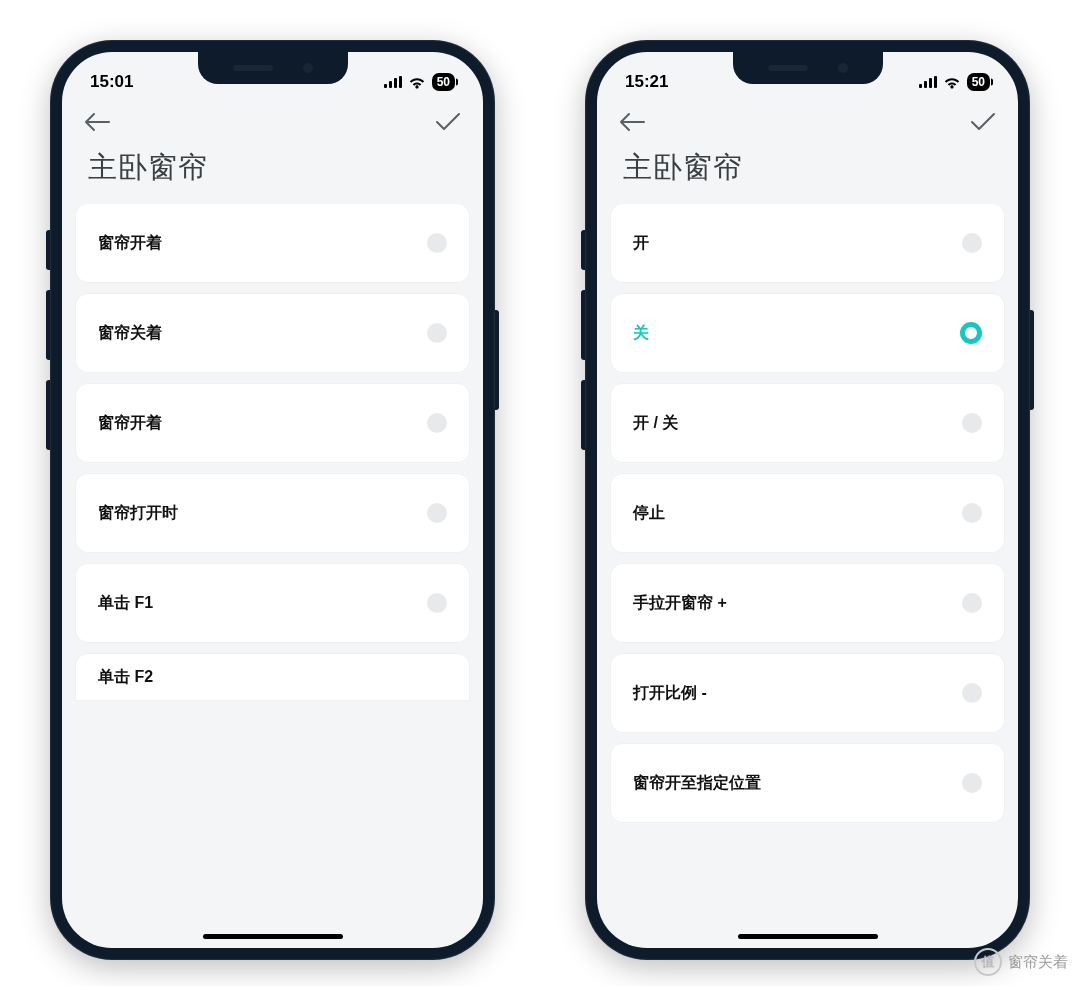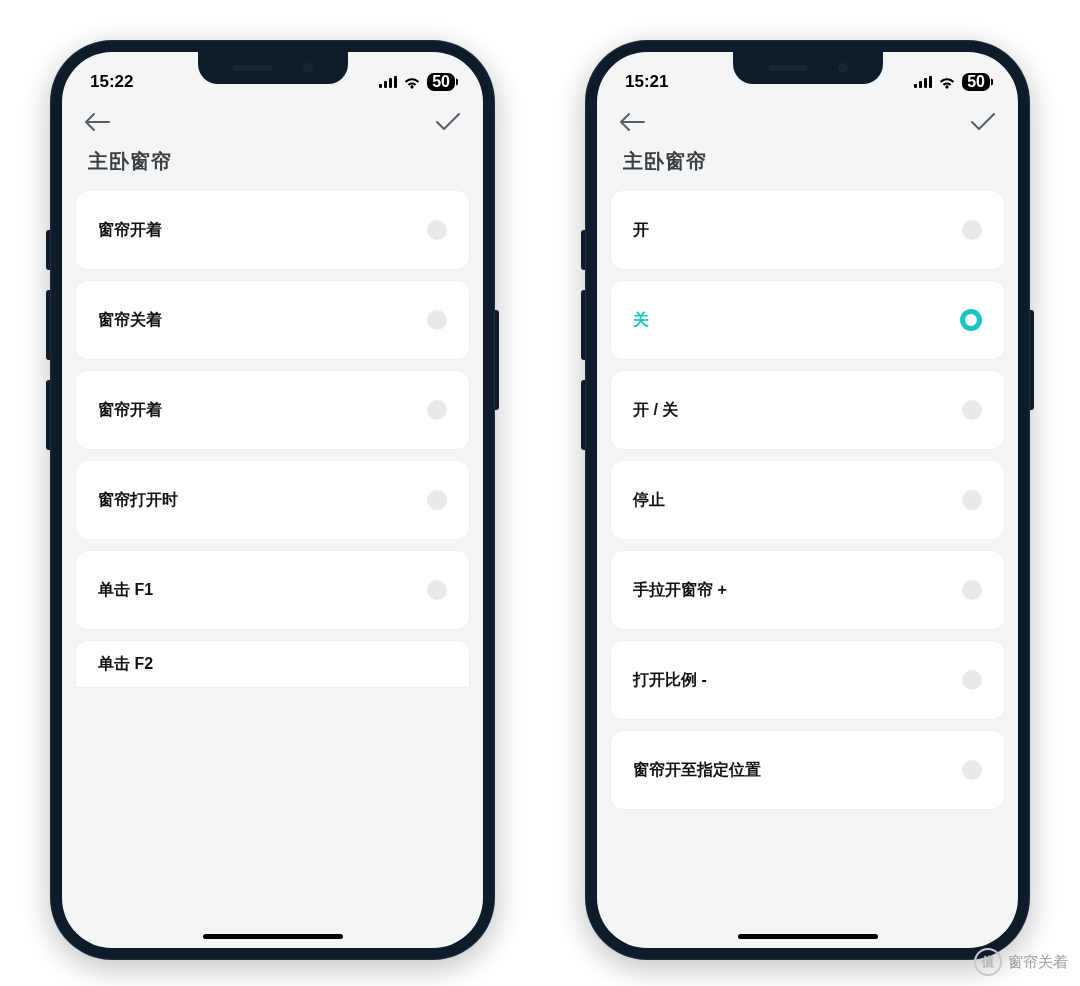--- a/index.html
+++ b/index.html
@@ -97,21 +97,21 @@
     display: flex;
     align-items: center;
     gap: 6px;
   }
   .signal-icon, .wifi-icon { display:inline-flex; }
   .battery {
     display: inline-flex;
     align-items: center;
     background: #000;
     color: #fff;
-    font-size: 16px;
+    font-size: 12px;
     font-weight: 700;
     padding: 1px 5px;
     border-radius: 7px;
     line-height: 1;
     height: 18px;
     position: relative;
   }
   .battery::after{
     content:"";
     position:absolute;
@@ -120,22 +120,22 @@
   }
   .nav-bar {
     height: 44px;
     display: flex;
     justify-content: space-between;
     align-items: center;
     padding: 0 22px;
   }
   .nav-bar svg { display:block; }
   .title {
-    font-size: 20px;
-    font-weight: 700;
+    font-size: 29px;
+    font-weight: 400;
     color: #3a3f44;
     padding: 4px 26px 16px 26px;
     letter-spacing: 1px;
   }
   .list {
     padding: 0 14px;
     display: flex;
     flex-direction: column;
     gap: 12px;
     height: calc(100% - 170px);
@@ -210,21 +210,21 @@
 
   <div class="phone">
     <div class="btn-right"></div>
     <div class="screen">
       <div class="notch">
           <span class="speaker"></span>
           <span class="cam"></span>
         </div>
 
       <div class="status-bar">
-        <span>15:22</span>
+        <span>15:01</span>
         <span class="status-right">
           <span class="signal-icon">
             <svg width="18" height="12" viewBox="0 0 18 12">
                 <rect x="0" y="8" width="3" height="4" rx="1" fill="#000"></rect>
                 <rect x="5" y="5" width="3" height="7" rx="1" fill="#000"></rect>
                 <rect x="10" y="2" width="3" height="10" rx="1" fill="#000"></rect>
                 <rect x="15" y="0" width="3" height="12" rx="1" fill="#000"></rect>
               </svg>
           </span>
           <span class="wifi-icon">

